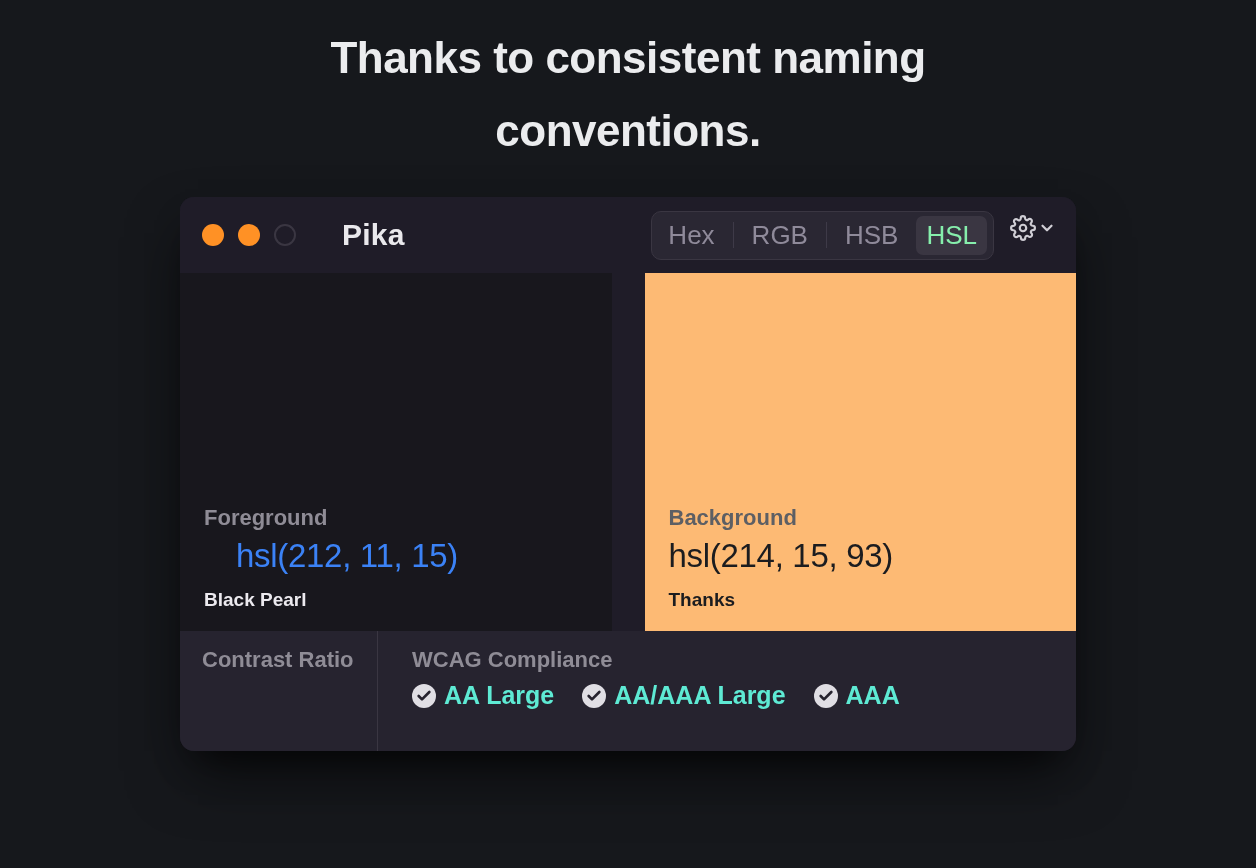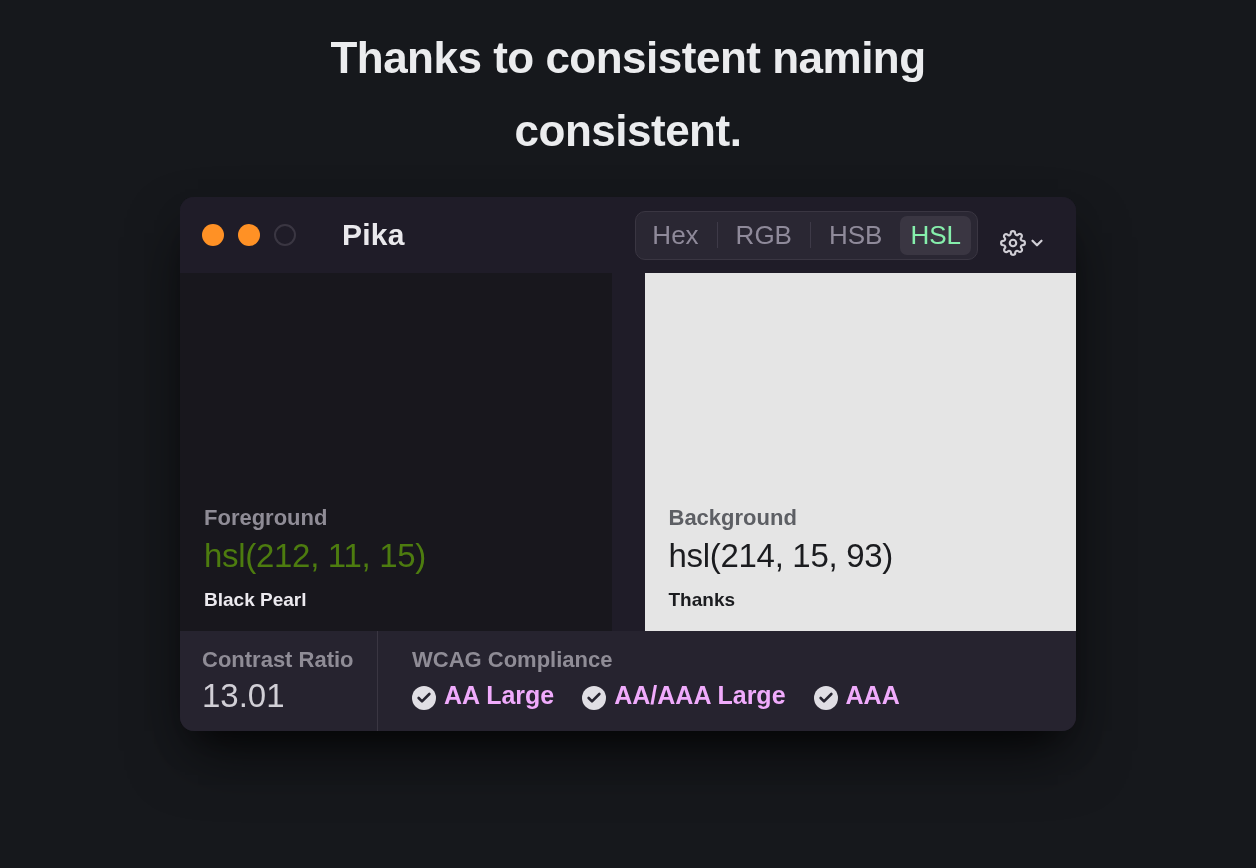--- a/index.html
+++ b/index.html
@@ -30,21 +30,21 @@
       background: #1f1c28;
       border-radius: 14px;
       box-shadow: 0 30px 60px -10px rgba(0,0,0,0.6), 0 18px 36px -18px rgba(0,0,0,0.7);
       overflow: hidden;
     }
     .titlebar {
       height: 76px;
       background: #1f1c28;
       display: flex;
       align-items: center;
-      padding: 0 28px 0 22px;
+      padding: 0 18px 0 22px;
     }
     .traffic-lights {
       display: flex;
       gap: 14px;
       align-items: center;
     }
     .traffic-light {
       width: 22px;
       height: 22px;
       border-radius: 50%;
@@ -58,22 +58,22 @@
     .app-title {
       margin-left: 46px;
       color: #e9e8ec;
       font-size: 30px;
       font-weight: 700;
       letter-spacing: 0.2px;
     }
     .titlebar-right {
       margin-left: auto;
       display: flex;
-      align-items: flex-end;
-      gap: 16px;
+      align-items: flex-start;
+      gap: 10px;
     }
     .format-group {
       display: flex;
       align-items: center;
       background: #2a2733;
       border: 1px solid #3a3642;
       border-radius: 10px;
       padding: 4px 6px;
       gap: 8px;
     }
@@ -113,49 +113,49 @@
       flex: 1;
       padding: 18px 18px 20px 24px;
       display: flex;
       flex-direction: column;
       justify-content: flex-end;
     }
     .panel-fg {
       background: #18171d;
     }
     .panel-bg {
-      background: #e5e5e5;
+      background: #fdba74;
       margin-left: 33px;
     }
     .panel-label {
       font-size: 22px;
       font-weight: 600;
       margin-bottom: 6px;
     }
     .panel-fg .panel-label { color: #8f8c96; }
     .panel-bg .panel-label { color: #5d5f64; }
     .panel-value {
       font-size: 33px;
       font-weight: 500;
       letter-spacing: -0.3px;
       margin-bottom: 14px;
     }
-    .panel-fg .panel-value { color: #4d7c0f; }
+    .panel-fg .panel-value { color: #3b82f6; margin-left: 32px; }
     .panel-bg .panel-value { color: #1b1c1f; }
     .panel-name {
       font-size: 19px;
       font-weight: 700;
     }
     .panel-fg .panel-name { color: #eceaef; }
     .panel-bg .panel-name { color: #1b1c1f; }
 
     .footer {
       display: flex;
       background: #26232f;
-      height: 100px;
+      height: 120px;
     }
     .contrast-block {
       width: 198px;
       padding: 16px 20px 16px 22px;
       border-right: 1px solid #3a3642;
     }
     .contrast-label {
       color: #8f8c96;
       font-size: 22px;
       font-weight: 600;
@@ -176,44 +176,44 @@
       font-weight: 600;
       margin-bottom: 8px;
     }
     .wcag-badges {
       display: flex;
       gap: 28px;
       align-items: center;
     }
     .badge {
       display: flex;
-      align-items: flex-end;
+      align-items: center;
       gap: 8px;
-      color: #f0abfc;
+      color: #5eead4;
       font-size: 25px;
       font-weight: 600;
     }
     .check-circle {
       width: 24px;
       height: 24px;
       border-radius: 50%;
       background: #e0dee4;
       display: flex;
       align-items: center;
       justify-content: center;
       flex-shrink: 0;
     }
     .check-circle svg { display: block; }
   </style>
 </head>
 <body>
 
 <h1 class="page-heading">
   <span>Thanks to consistent naming</span><br>
-  <span>consistent.</span>
+  <span>conventions.</span>
 </h1>
 
 <div class="app-window">
 
   <div class="titlebar">
     <div class="traffic-lights">
       <div class="traffic-light tl-close"></div>
       <div class="traffic-light tl-min"></div>
       <div class="traffic-light tl-max"></div>
     </div>
@@ -252,21 +252,20 @@
     <div class="panel panel-bg">
       <div class="panel-label">Background</div>
       <div class="panel-value">hsl(214, 15, 93)</div>
       <div class="panel-name">Thanks</div>
     </div>
   </div>
 
   <div class="footer">
     <div class="contrast-block">
       <div class="contrast-label">Contrast Ratio</div>
-      <div class="contrast-value">13.01</div>
     </div>
     <div class="wcag-block">
       <div class="wcag-label">WCAG Compliance</div>
       <div class="wcag-badges">
         <div class="badge">
           <span class="check-circle">
             <svg width="16" height="16" viewBox="0 0 24 24" fill="none" stroke="#26232f" stroke-width="4" stroke-linecap="round" stroke-linejoin="round">
                 <polyline points="20 6 9 17 4 12"></polyline>
               </svg>
           </span>

